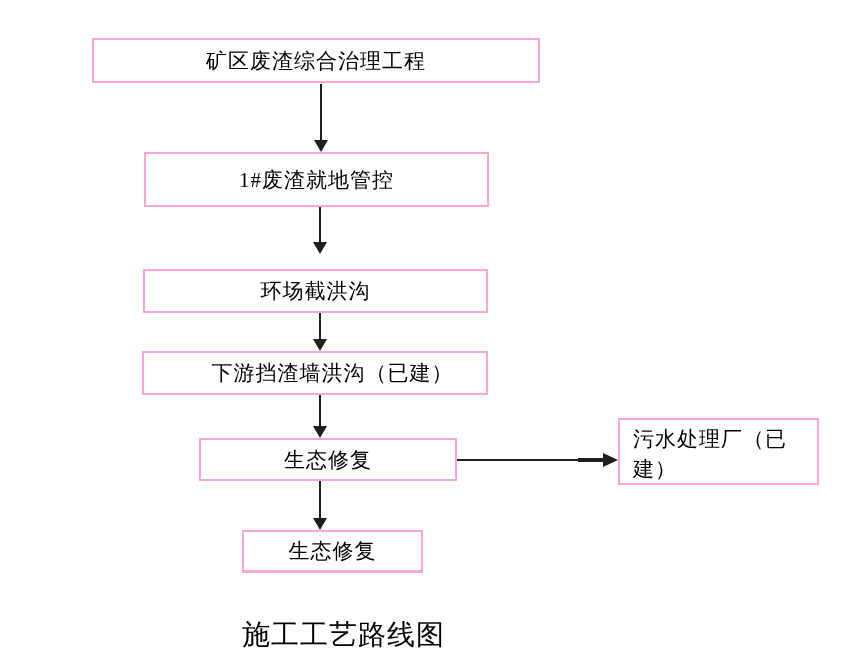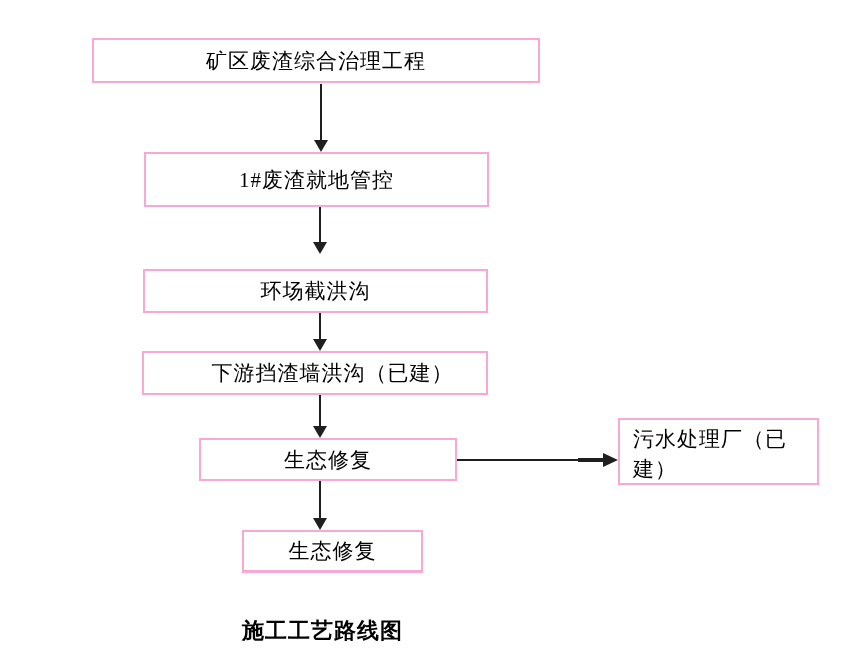--- a/index.html
+++ b/index.html
@@ -44,22 +44,22 @@
     justify-content: flex-start;
     align-items: flex-start;
     padding: 4px 10px 0 13px;
     white-space: normal;
     line-height: 30px;
   }
   .caption {
     position: absolute;
     left: 242px;
     top: 616px;
-    font-size: 22px;
-    font-weight: bold;
+    font-size: 28px;
+    font-weight: normal;
     color: #000000;
     letter-spacing: 1px;
     white-space: nowrap;
   }
 </style>
 </head>
 <body>
 
 <div class="canvas">
 

